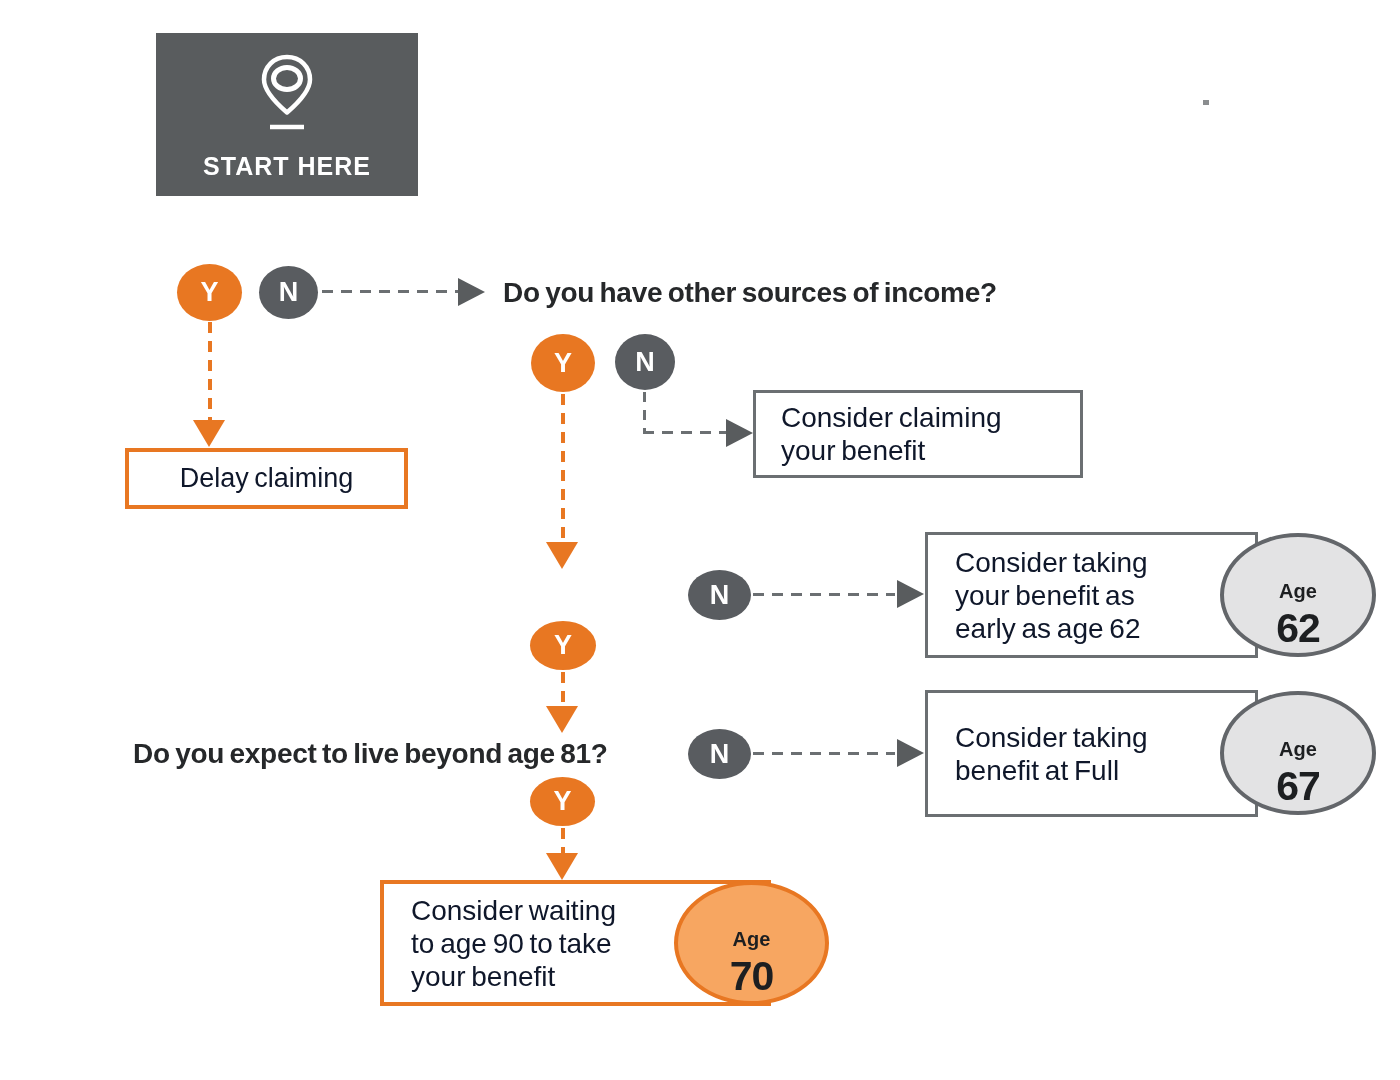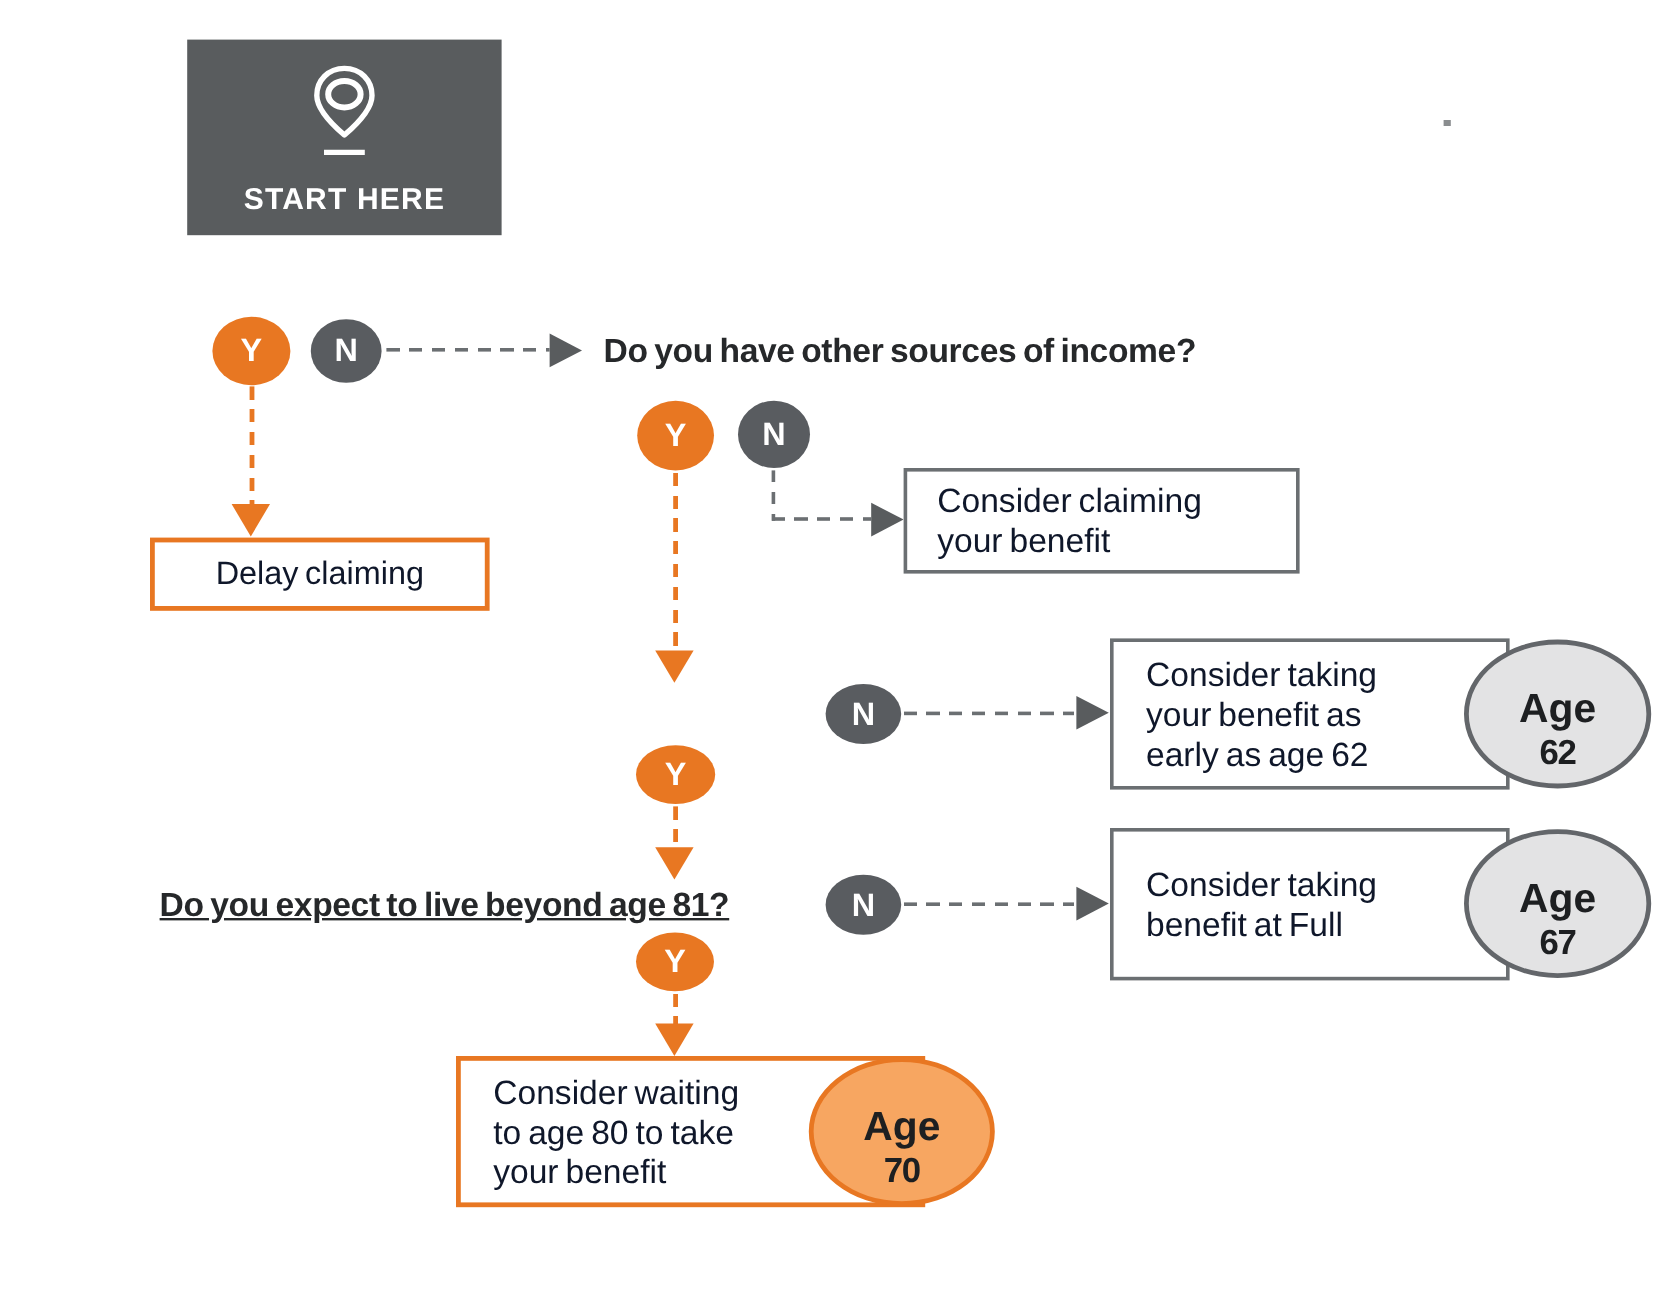--- a/index.html
+++ b/index.html
@@ -11,21 +11,21 @@
   
   .start-box{left:130px;top:33px;width:262px;height:163px;background:#595c5e;margin-left:26px;}
   .start-icon{left:50%;top:18px;transform:translateX(-50%);}
   .start-label{left:0;right:0;bottom:15px;text-align:center;color:#ffffff;
     font-size:25px;font-weight:700;letter-spacing:1px;}
   
   .question{font-size:28px;font-weight:700;letter-spacing:-0.3px;word-spacing:-2px;white-space:nowrap;}
   .q1{left:133px;top:221px;}
   .q2{left:503px;top:277px;}
   .q3{left:133px;top:579px;}
-  .q4{left:133px;top:738px;text-decoration:underline;}
+  .q4{left:133px;top:738px;}
   
   .yn{border-radius:50%;display:flex;align-items:center;justify-content:center;
       color:#ffffff;font-size:27px;font-weight:700;}
   .yn-y{background:#e87722;}
   .yn-n{background:#595c60;}
   .y1{left:177px;top:264px;width:65px;height:57px;}
   .n1{left:259px;top:266px;width:59px;height:53px;}
   .y2{left:531px;top:334px;width:64px;height:58px;}
   .n2{left:615px;top:334px;width:60px;height:56px;}
   .n3{left:688px;top:570px;width:63px;height:50px;}
@@ -68,22 +68,22 @@
   .box67{left:925px;top:690px;width:333px;height:127px;padding-left:27px;box-sizing:border-box;}
   .box70{left:380px;top:880px;width:391px;height:126px;padding-left:27px;box-sizing:border-box;}
   
   .badge{border-radius:50%;display:flex;flex-direction:column;align-items:center;justify-content:center;
     box-sizing:border-box;color:#1d1f21;}
   .badge-gray{background:#e3e3e4;border:4.5px solid #63666a;}
   .badge-orange{background:#f7a661;border:4.5px solid #e87722;}
   .badge62{left:1220px;top:533px;width:156px;height:124px;}
   .badge67{left:1220px;top:691px;width:156px;height:124px;}
   .badge70{left:674px;top:881px;width:155px;height:124px;}
-  .badge .age-word{font-size:34px;font-weight:700;line-height:26px;margin-top:40px;}
-  .badge .age-num{font-size:29px;font-weight:600;line-height:48px;letter-spacing:-1px;}
+  .badge .age-word{font-size:20px;font-weight:700;line-height:26px;margin-top:40px;}
+  .badge .age-num{font-size:41px;font-weight:600;line-height:48px;letter-spacing:-1px;}
   .artifact{left:1203px;top:100px;width:6px;height:5px;background:#8a8d8f;}
 </style>
 </head>
 <body>
 
 <div id="canvas">
 
   <div class="abs start-box">
     <div class="abs start-icon">
       <svg width="66" height="92" viewBox="0 0 66 92" fill="none">
@@ -150,21 +150,21 @@
   <div class="abs badge badge-gray badge67">
     <div class="age-word">Age</div>
     <div class="age-num">67</div>
   </div>
   <div class="abs yn yn-y y4">Y</div>
 
   <div class="abs dash-v-orange c8-vline"></div>
   <div class="abs arr-down c8-head"></div>
   <div class="abs obox obox-orange box70">
     <span>Consider waiting</span>
-    <span>to age 80 to take</span>
+    <span>to age 90 to take</span>
     <span>your benefit</span>
   </div>
   <div class="abs badge badge-orange badge70">
     <div class="age-word">Age</div>
     <div class="age-num">70</div>
   </div>
 
   <div class="abs artifact"></div>
 
 </div>

